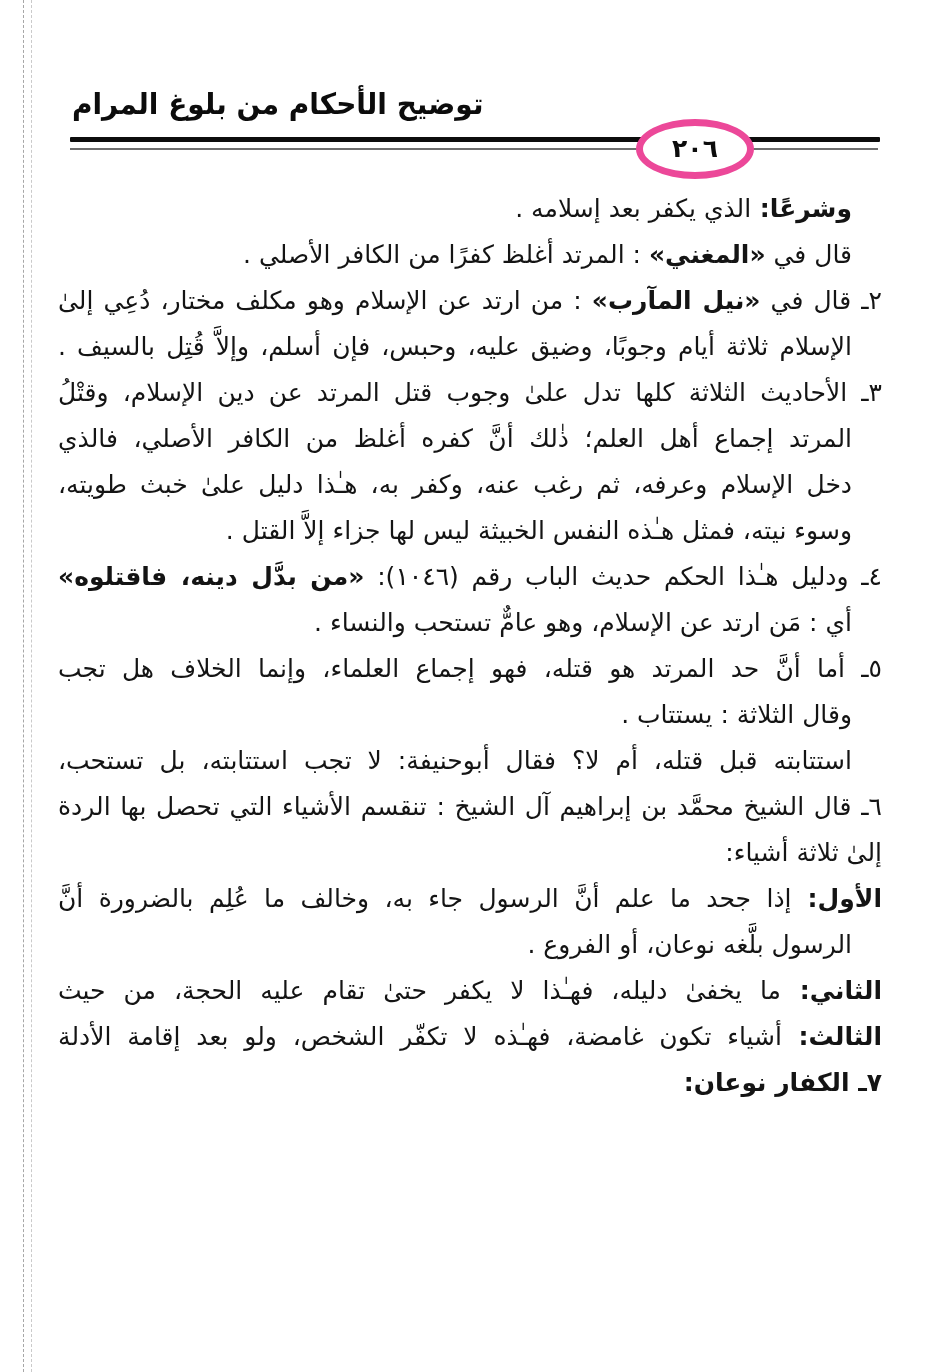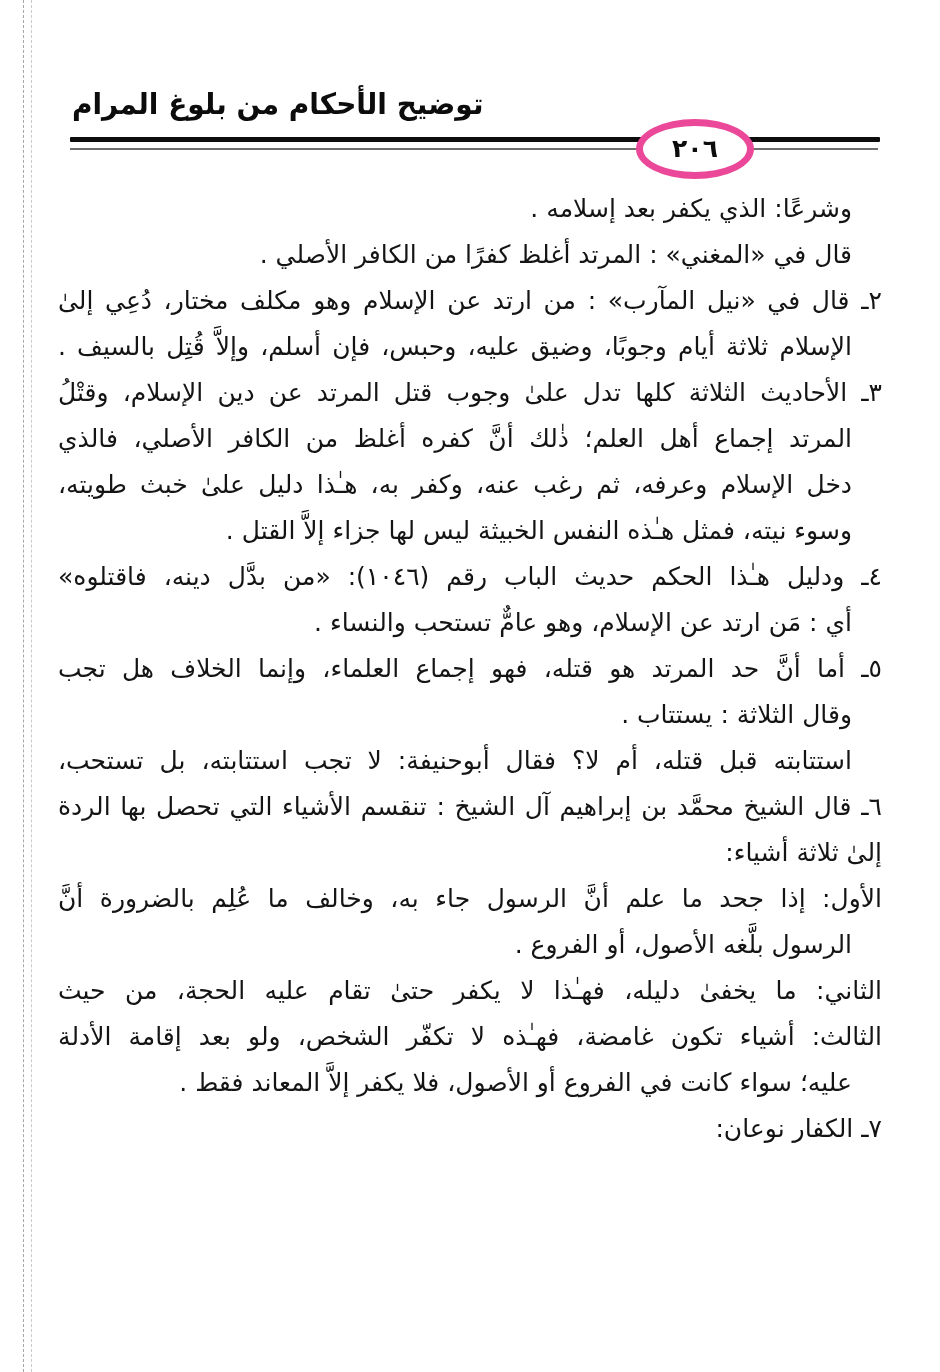--- a/index.html
+++ b/index.html
@@ -60,21 +60,21 @@
     font-size: 25px;
     line-height: 46px;
     height: 46px;
     white-space: normal;
     color: #141414;
   }
   .line.justify { text-align: justify; text-align-last: justify; text-justify: inter-word; }
   .line.right   { text-align: right; }
   .line.center  { text-align: right; }
   .line.indent  { padding-right: 30px; }
-  .b { font-weight: normal; }
+  .b { font-weight: bold; }
 </style>
 </head>
 <body>
 
 <div class="page">
 
   <div class="scan-edge e1"></div>
   <div class="scan-edge e2"></div>
 
   <div class="book-title">توضيح الأحكام من بلوغ المرام</div>
@@ -96,20 +96,19 @@
       <div class="line justify indent"><span>دخل الإسلام وعرفه، ثم رغب عنه، وكفر به، هـٰذا دليل علىٰ خبث طويته،</span></div>
       <div class="line right indent"><span>وسوء نيته، فمثل هـٰذه النفس الخبيثة ليس لها جزاء إلاَّ القتل .</span></div>
       <div class="line justify"><span>٤ـ ودليل هـٰذا الحكم حديث الباب رقم (١٠٤٦): </span><span class="b">«من بدَّل دينه، فاقتلوه»</span></div>
       <div class="line right indent"><span>أي : مَن ارتد عن الإسلام، وهو عامٌّ تستحب والنساء .</span></div>
       <div class="line justify"><span>٥ـ أما أنَّ حد المرتد هو قتله، فهو إجماع العلماء، وإنما الخلاف هل تجب</span></div>
       <div class="line right indent"><span>وقال الثلاثة : يستتاب .</span></div>
       <div class="line justify indent"><span>استتابته قبل قتله، أم لا؟ فقال أبوحنيفة: لا تجب استتابته، بل تستحب،</span></div>
       <div class="line justify"><span>٦ـ قال الشيخ محمَّد بن إبراهيم آل الشيخ : تنقسم الأشياء التي تحصل بها الردة</span></div>
       <div class="line center"><span>إلىٰ ثلاثة أشياء:</span></div>
       <div class="line justify"><span class="b">الأول: </span><span>إذا جحد ما علم أنَّ الرسول جاء به، وخالف ما عُلِم بالضرورة أنَّ</span></div>
-      <div class="line right indent"><span>الرسول بلَّغه الأصول، أو الفروع .</span></div>
+      <div class="line right indent"><span>الرسول بلَّغه نوعان، أو الفروع .</span></div>
       <div class="line justify"><span class="b">الثاني: </span><span>ما يخفىٰ دليله، فهـٰذا لا يكفر حتىٰ تقام عليه الحجة، من حيث</span></div>
       <div class="line justify"><span class="b">الثالث: </span><span>أشياء تكون غامضة، فهـٰذه لا تكفّر الشخص، ولو بعد إقامة الأدلة</span></div>
-      <div class="line right indent"><span>عليه؛ سواء كانت في الفروع أو الأصول، فلا يكفر إلاَّ المعاند فقط .</span></div>
       <div class="line right"><span class="b">٧ـ الكفار نوعان:</span></div>
     </div>
 
 </div>
 
 </body></html>

